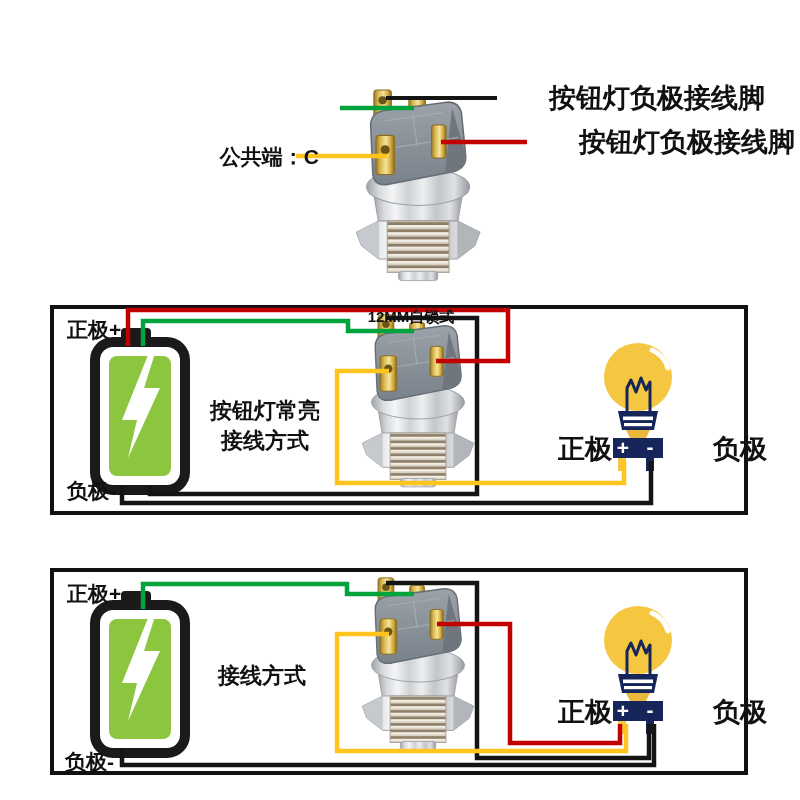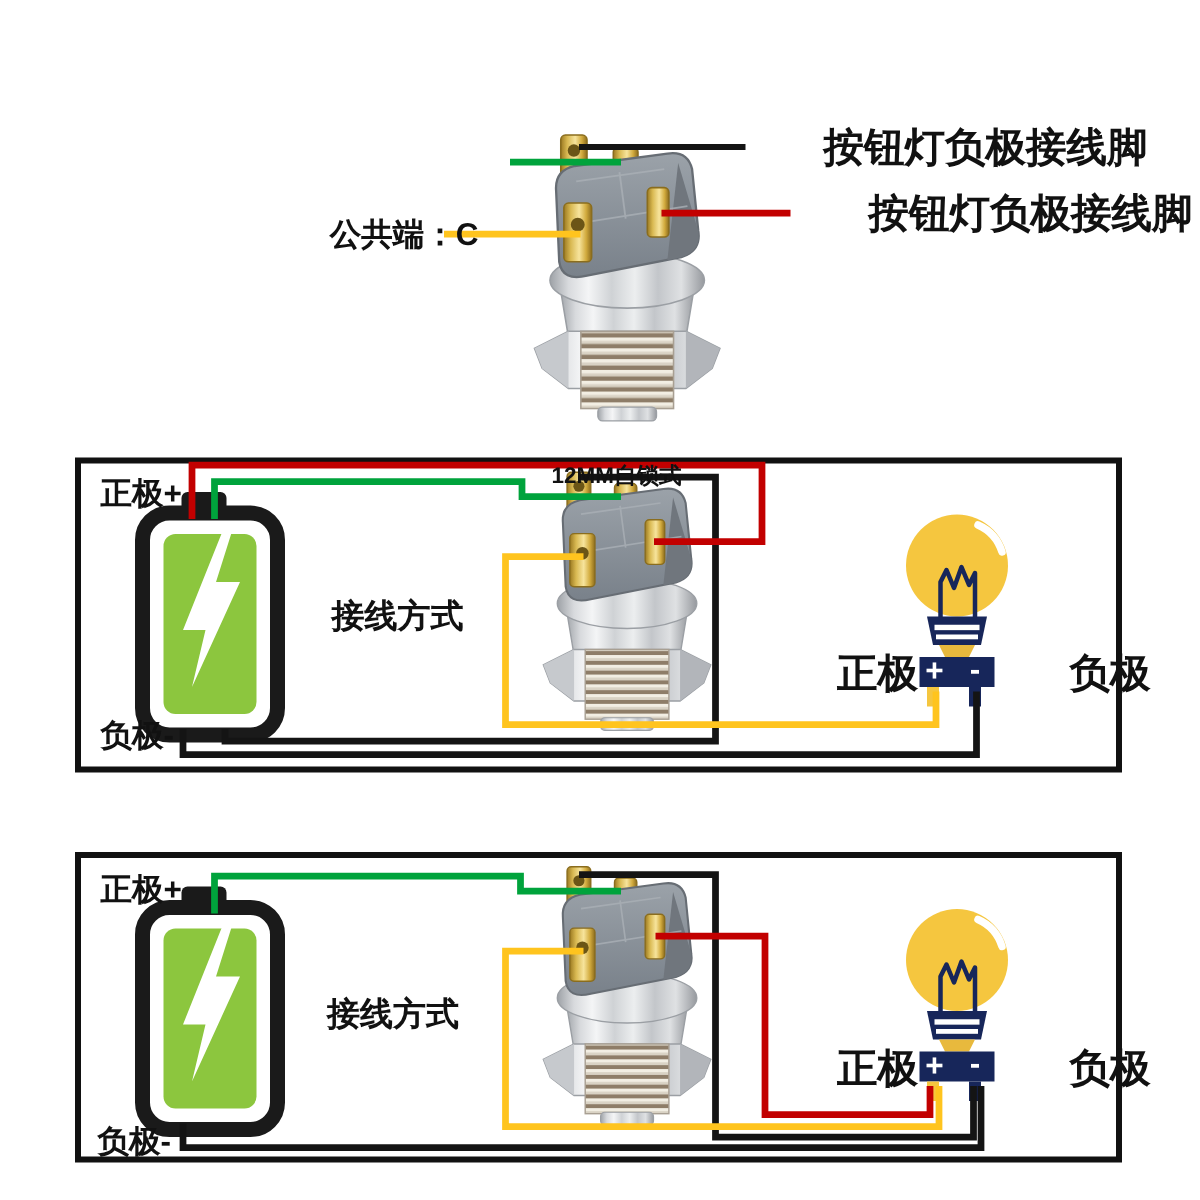--- a/index.html
+++ b/index.html
@@ -153,20 +153,21 @@
 
 
   <div class="abs lbl lbl-20" style="left:501px;top:86px;">按钮灯负极接线脚</div>
   <div class="abs lbl lbl-20" style="left:531px;top:130px;">按钮灯负极接线脚</div>
   <div class="abs lbl lbl-21" style="right:481px;top:144px;">公共端：C</div>
   <div class="abs caption">12MM自锁式</div>
 
   <div class="abs lbl lbl-21" style="left:67px;top:317px;">正极+</div>
   <div class="abs lbl lbl-21" style="left:67px;top:478px;">负极-</div>
   <div class="abs desc" style="left:265px;top:396px;">
+    <div>按钮灯常亮</div>
     <div>接线方式</div>
   </div>
   <div class="abs lbl lbl-20" style="right:188px;top:437px;">正极</div>
   <div class="abs bulb-sign" style="left:612px;top:437px;">+</div>
   <div class="abs bulb-sign" style="left:639px;top:436px;">-</div>
   <div class="abs lbl lbl-20" style="left:665px;top:437px;">负极</div>
 
   <div class="abs lbl lbl-21" style="left:67px;top:581px;">正极+</div>
   <div class="abs lbl lbl-21" style="left:65px;top:749px;">负极-</div>
   <div class="abs desc" style="left:262px;top:661px;">

